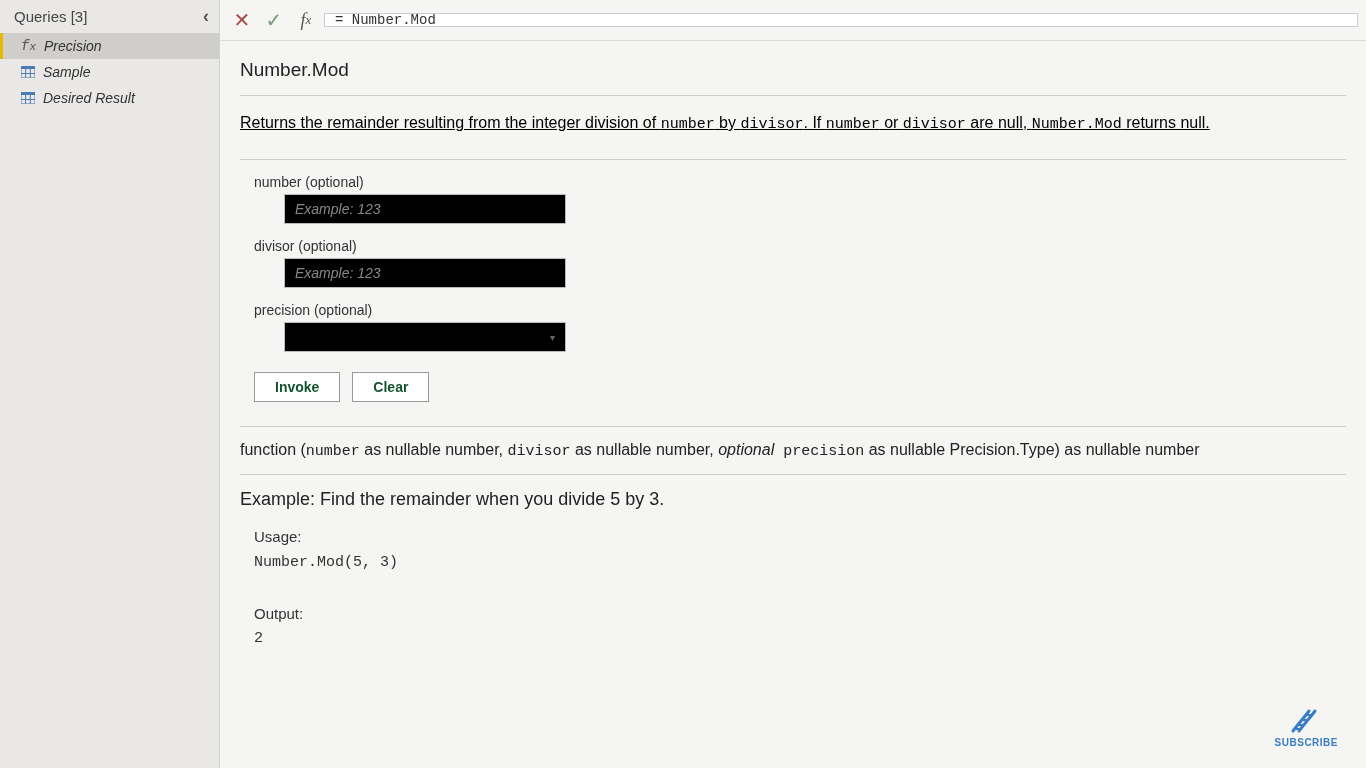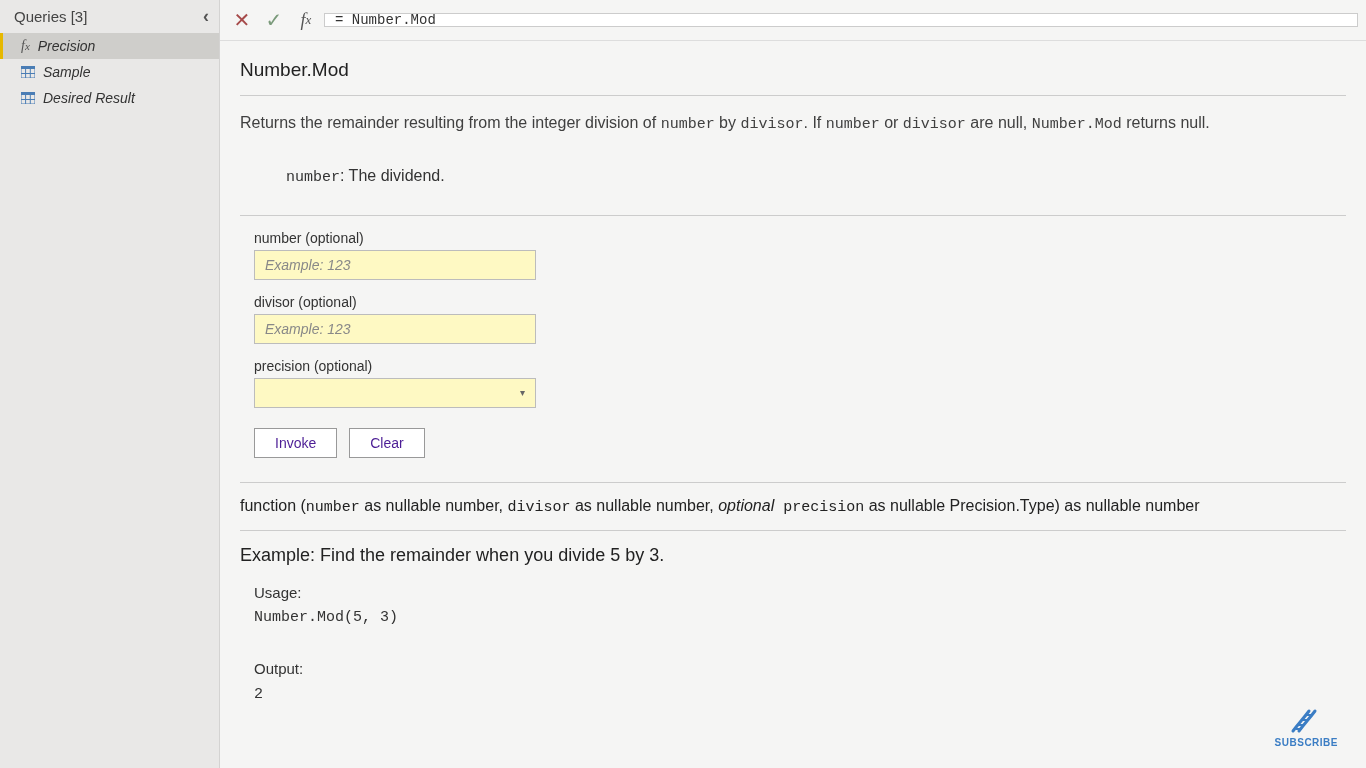--- a/index.html
+++ b/index.html
@@ -42,21 +42,21 @@
       font-style: italic;
       color: #333;
       cursor: pointer;
       border-left: 3px solid transparent;
     }
     .query-item.selected {
       background: #cfcecb;
       border-left: 3px solid #e6b800;
     }
     .query-item .icon-fx {
-      font-family: Liberation Serif, serif;
+      font-family: Liberation Mono, monospace;
       font-style: italic;
       font-size: 14px;
       color: #555;
     }
     .query-item .icon-table {
       width: 14px;
       height: 12px;
       display: inline-block;
     }
     .query-item .icon-table svg { display: block; }
@@ -116,22 +116,23 @@
       margin-bottom: 14px;
     }
     .hr {
       border: none;
       border-top: 1px solid #ccc;
       margin: 0 0 14px 0;
     }
     .desc {
       font-size: 16px;
       line-height: 1.6;
-      color: #404040;
-      margin-bottom: 24px;
+      color: #000000;
+      margin-bottom: 18px;
+      text-decoration: underline;
     }
     .desc code, .param-list code, .signature code, .example code {
       font-family: Consolas, "Courier New", monospace;
       font-size: 15px;
     }
     .param-list {
       padding-left: 46px;
       font-size: 16px;
       line-height: 1.9;
       margin-bottom: 22px;
@@ -145,25 +146,26 @@
     .param-block { margin-left: 14px; margin-bottom: 14px; }
     .param-label {
       font-size: 14px;
       color: #333;
       margin-bottom: 4px;
     }
     .param-input, .param-select {
       width: 282px;
       height: 30px;
       border: 1px solid #bcbcbc;
-      background: #fef9c3;
+      background: #000000;
       padding: 0 10px;
       font-size: 14px;
       font-style: italic;
       color: #888;
+      margin-left: 30px;
     }
     .param-input::placeholder { color: #888; font-style: italic; }
     .param-select {
       font-style: normal;
       position: relative;
       display: flex;
       align-items: center;
       justify-content: flex-end;
       cursor: pointer;
     }
@@ -177,21 +179,22 @@
       margin-bottom: 24px;
       display: flex;
       gap: 12px;
     }
     .btn {
       border: 1px solid #999;
       background: #fff;
       padding: 6px 20px;
       font-size: 14px;
       cursor: pointer;
-      color: #4c1d95;
+      color: #14532d;
+      font-weight: bold;
     }
     .signature {
       font-size: 16px;
       margin: 14px 0;
       color: #222;
     }
     .signature .opt { font-style: italic; }
     .example {
       margin-top: 14px;
     }
@@ -269,21 +272,20 @@
 
   <div class="content">
     <div class="fn-title">Number.Mod</div>
     <hr class="hr">
 
     <div class="desc">
       <span>Returns the remainder resulting from the integer division of </span><code>number</code><span> by </span><code>divisor</code><span>. If </span><code>number</code><span> or </span><code>divisor</code><span> are null, </span><code>Number.Mod</code><span> returns null.</span>
     </div>
 
     <div class="param-list">
-      <div><code>number</code><span>: The dividend.</span></div>
     </div>
 
     <hr class="hr">
 
 
     <div class="param-block">
       <div class="param-label">number (optional)</div>
       <input class="param-input" type="text" placeholder="Example: 123" style="">
     </div>
 

